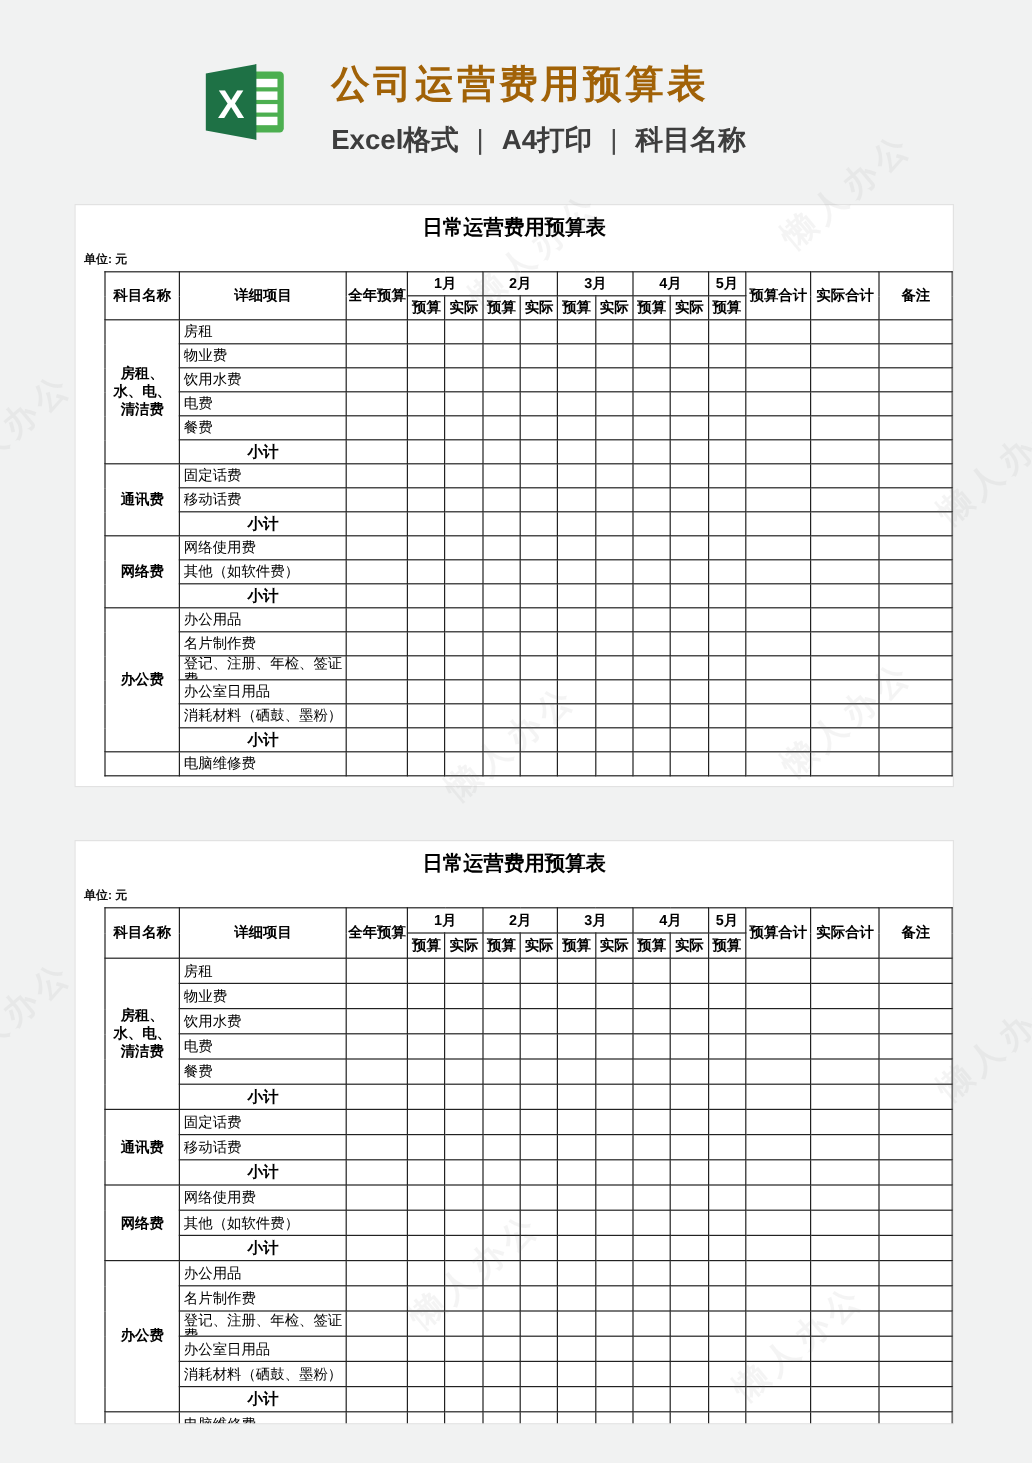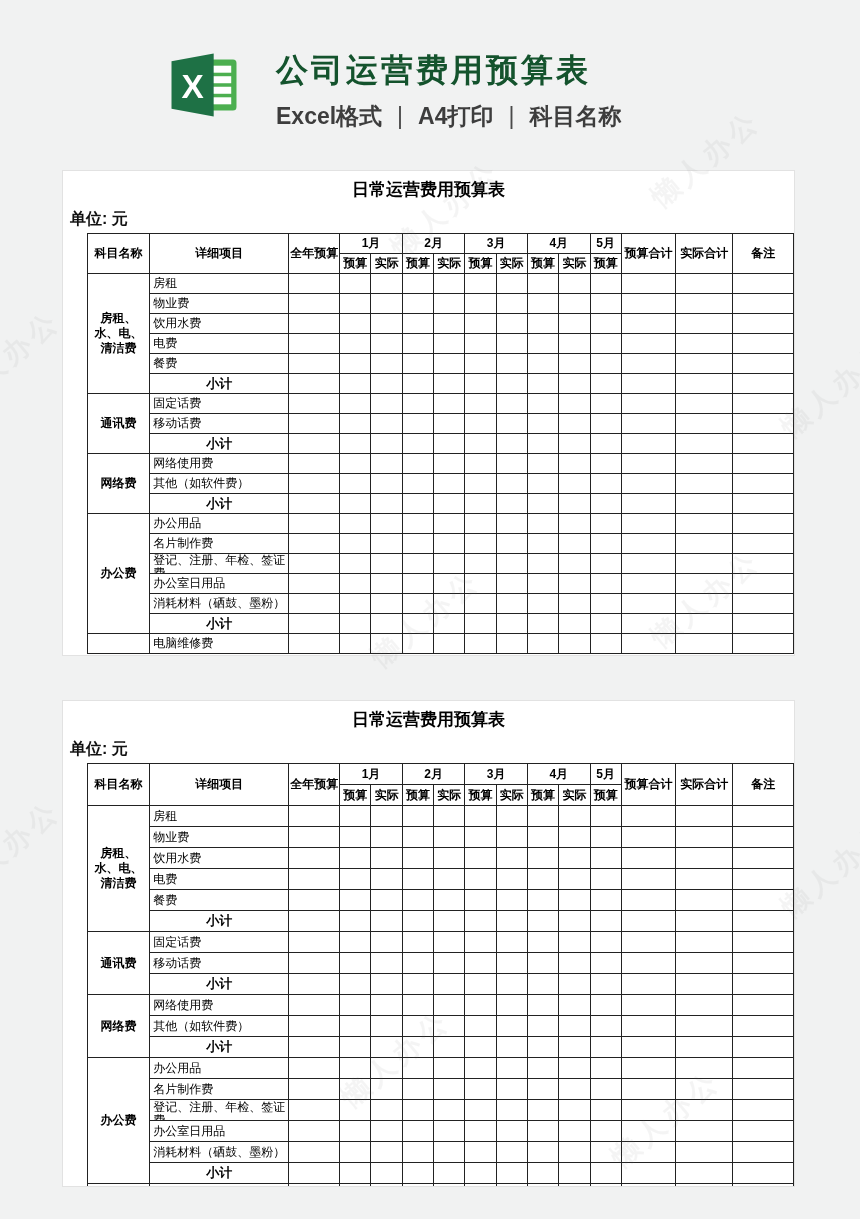--- a/index.html
+++ b/index.html
@@ -14,21 +14,21 @@
   .subtitle{margin-top:13px;font-size:23px;font-weight:bold;color:#3d3d3d;display:flex;align-items:center;}
   .subtitle .feat{white-space:nowrap;}
   .subtitle .sep{margin:0 15px;font-weight:normal;color:#4a4a4a;}
 
   
   .card{position:absolute;left:62px;width:733px;background:#fff;border:1px solid #e2e2e2;
         box-sizing:border-box;overflow:hidden;}
   .card1{top:170px;height:486px;}
   .card2{top:700px;height:487px;}
   .sheet-title{text-align:center;font-size:17px;font-weight:bold;color:#000;margin-top:7px;}
-  .unit{margin:8px 0 3px 7px;font-size:16px;font-weight:bold;}
+  .unit{margin:8px 0 3px 7px;font-size:10px;font-weight:bold;}
 
   table.sheet{border-collapse:collapse;table-layout:fixed;margin-left:24px;font-size:12px;}
   .sheet th,.sheet td{border:1px solid #222;padding:0 3px;overflow:hidden;white-space:nowrap;
                       height:20px;box-sizing:border-box;color:#000;}
   .card2 .sheet th,.card2 .sheet td{height:21px;}
   .sheet thead th{font-weight:bold;text-align:center;padding:0 1px;}
   .sheet td.group{font-weight:bold;text-align:center;white-space:normal;line-height:15px;padding:0 4px;}
   .sheet td.detail{text-align:left;}
   .sheet td.detail .clipwrap{white-space:normal;line-height:13px;height:19px;overflow:hidden;}
   .sheet td.subtotal{font-weight:bold;text-align:center;font-size:13px;}
@@ -52,21 +52,21 @@
           <rect x="49" y="26" width="23" height="8"></rect>
         <rect x="36" y="38" width="9" height="8"></rect>
           <rect x="49" y="38" width="23" height="8"></rect>
         <rect x="36" y="50" width="9" height="8"></rect>
           <rect x="49" y="50" width="23" height="8"></rect>
       </g>
       <polygon points="4,9 52,0 52,72 4,63" fill="#1E7145"></polygon>
       <text x="28" y="51" text-anchor="middle" fill="#ffffff" font-size="38" font-weight="bold" font-family="Liberation Sans, sans-serif">X</text>
     </svg>
     <div class="hdr-text">
-      <h1 class="main-title" style="color: #14532d;">公司运营费用预算表</h1>
+      <h1 class="main-title" style="color: #a16207;">公司运营费用预算表</h1>
       <div class="subtitle">
         <span class="feat">Excel格式</span>
         <span class="sep">|</span>
         <span class="feat">A4打印</span>
         <span class="sep">|</span>
         <span class="feat">科目名称</span>
       </div>
     </div>
   </div>
 

